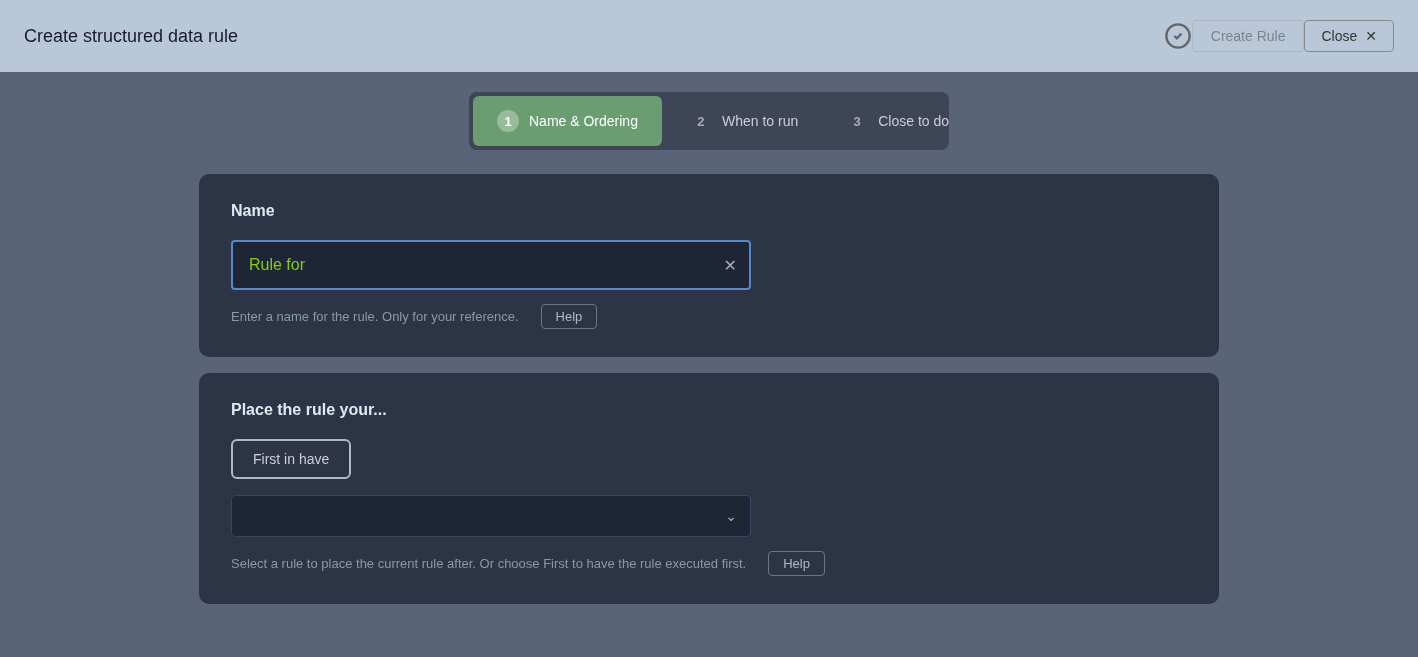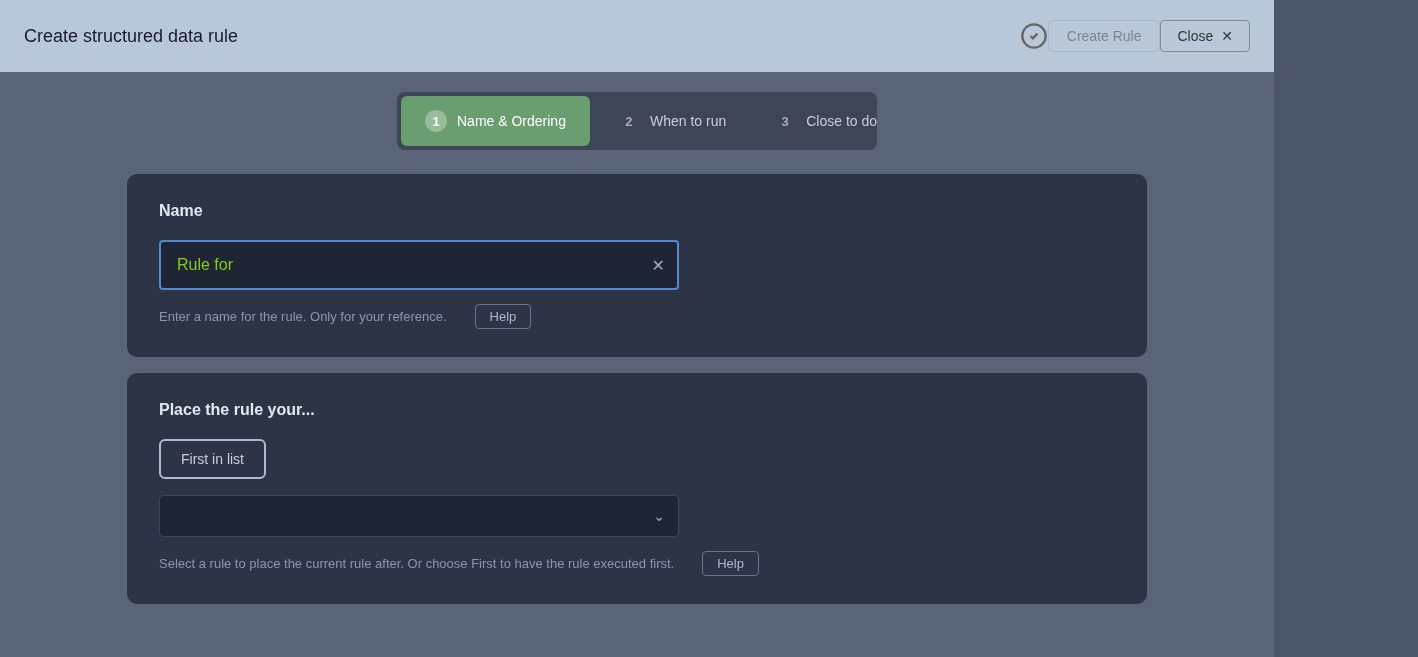--- a/index.html
+++ b/index.html
@@ -5,21 +5,21 @@
     * { box-sizing: border-box; margin: 0; padding: 0; }
     body {
       font-family: -apple-system, BlinkMacSystemFont, 'Segoe UI', sans-serif;
       background: #4a5568;
       width: 1418px;
       height: 657px;
       overflow: hidden;
     }
 
     .modal-wrapper {
-      width: 1274px;
+      width: 1418px;
       height: 657px;
       background: #5a6478;
       display: flex;
       flex-direction: column;
     }
 
     
     .modal-header {
       background: #b8c8d8;
       height: 72px;
@@ -188,21 +188,21 @@
       color: #aab;
       cursor: pointer;
       font-size: 16px;
       background: none;
       border: none;
     }
 
     .helper-row {
       display: flex;
       align-items: center;
-      gap: 28px;
+      gap: 22px;
       color: #8899aa;
       font-size: 13px;
     }
 
     .btn-help {
       background: transparent;
       border: 1px solid #667788;
       color: #aabbcc;
       padding: 4px 14px;
       border-radius: 4px;
@@ -305,21 +305,21 @@
           <button class="input-clear">✕</button>
         </div>
         <div class="helper-row">
           <span>Enter a name for the rule. Only for your reference.</span>
           <button class="btn-help">Help</button>
         </div>
       </div>
 
       <div class="panel">
         <div class="panel-title">Place the rule your...</div>
-        <button class="btn-first-in-list">First in list</button>
+        <button class="btn-first-in-list">First in have</button>
         <div class="dropdown-wrapper">
           <select class="dropdown-select">
             <option value=""></option>
           </select>
           <span class="dropdown-chevron">⌄</span>
         </div>
         <div class="helper-row">
           <span>Select a rule to place the current rule after. Or choose First to have the rule executed first.</span>
           <button class="btn-help">Help</button>
         </div>

